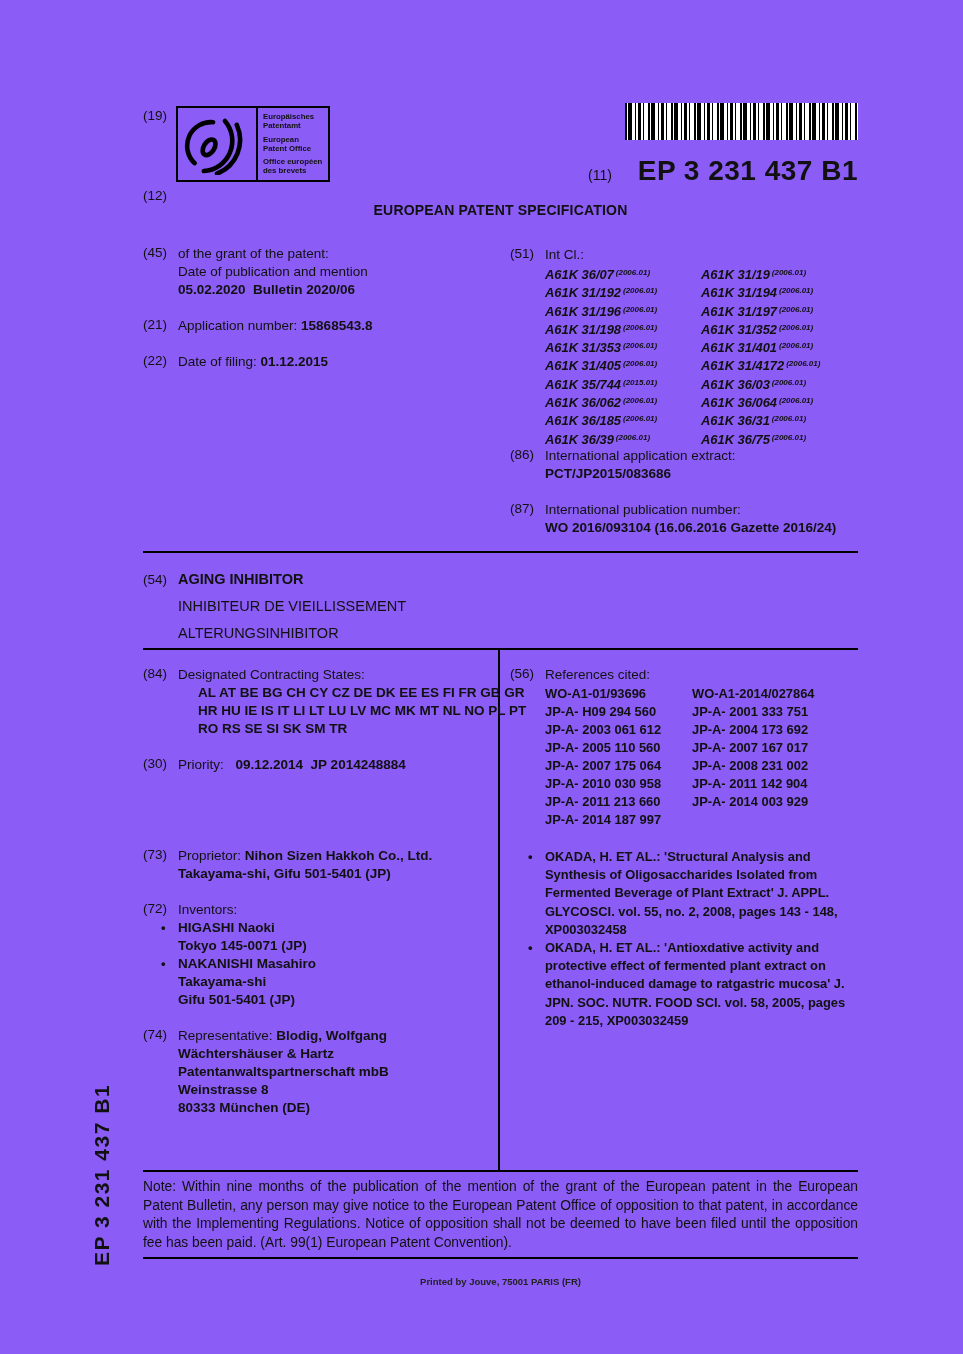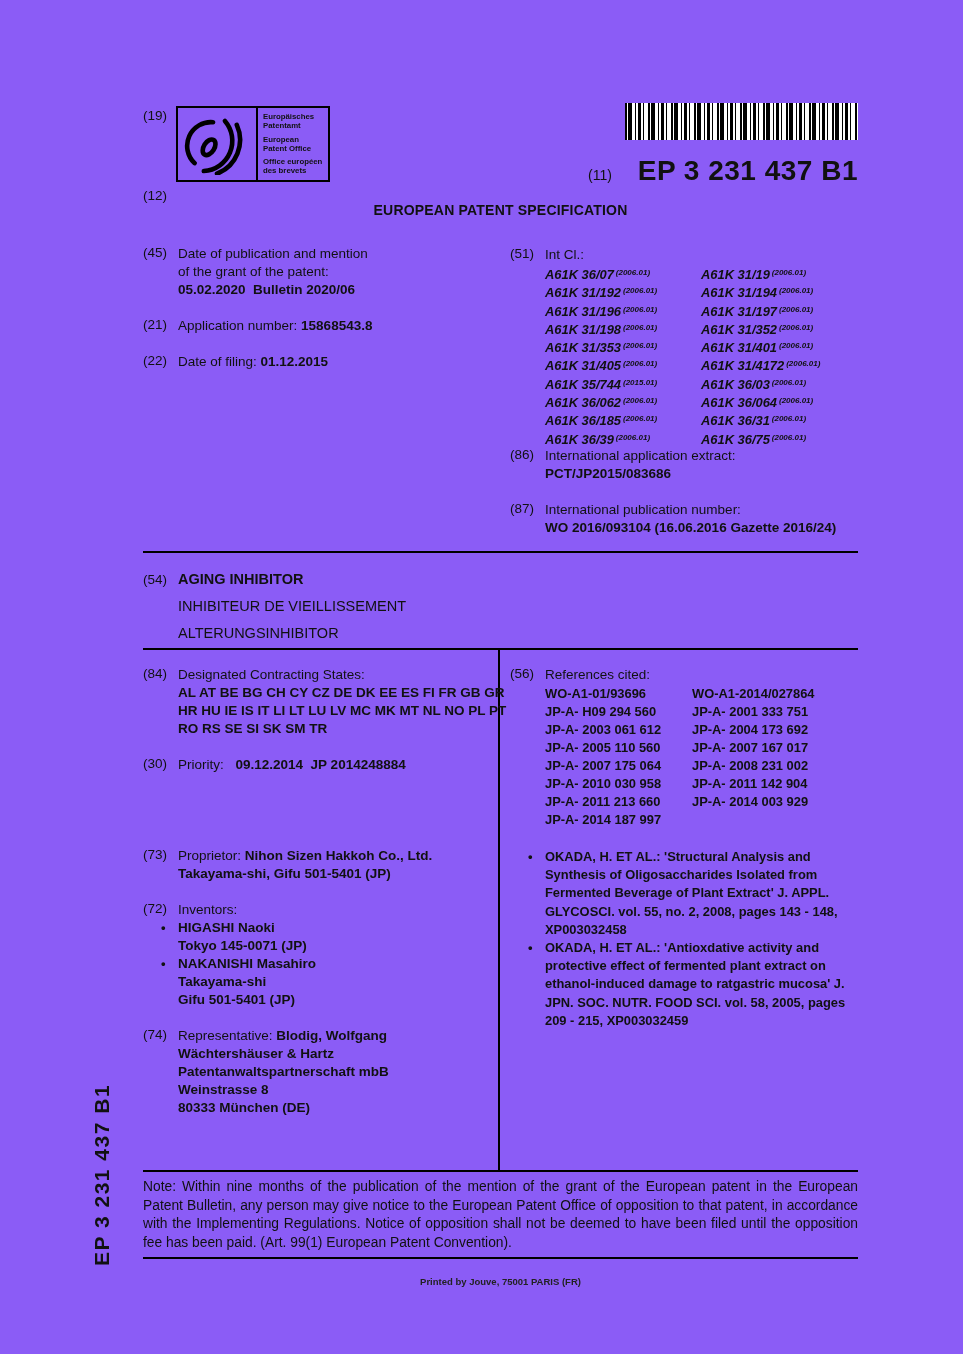--- a/index.html
+++ b/index.html
@@ -89,22 +89,22 @@
 
   <span class="tag" style="left:588px;top:167px;font-size:14px;">(11)</span>
   <div class="pubno">EP 3 231 437 B1</div>
 
   <span class="tag" style="left:143px;top:188px;">(12)</span>
   <div class="doc-type">EUROPEAN PATENT SPECIFICATION</div>
 
   <div class="field w-left" style="left:143px;top:245px;">
     <span class="fcode">(45)</span>
     <div class="fbody">
+      <div>of the grant of the patent:</div>
       <div>Date of publication and mention</div>
-      <div>of the grant of the patent:</div>
       <div class="b pre">05.02.2020  Bulletin 2020/06</div>
     </div>
   </div>
 
   <div class="field w-left" style="left:143px;top:317px;">
     <span class="fcode">(21)</span>
     <div class="fbody">
       <span>Application number:</span>
       <span class="b">15868543.8</span>
     </div>
@@ -180,21 +180,21 @@
     </div>
   </div>
 
   <div class="hrule" style="top:648px;"></div>
   <div class="vrule"></div>
 
   <div class="field w-left" style="left:143px;top:666px;">
     <span class="fcode">(84)</span>
     <div class="fbody">
       <div>Designated Contracting States:</div>
-      <div class="b" style="width:340px;">AL AT BE BG CH CY CZ DE DK EE ES FI FR GB GR HR HU IE IS IT LI LT LU LV MC MK MT NL NO PL PT RO RS SE SI SK SM TR</div>
+      <div class="b" style="width:340px;margin-left:20px;">AL AT BE BG CH CY CZ DE DK EE ES FI FR GB GR HR HU IE IS IT LI LT LU LV MC MK MT NL NO PL PT RO RS SE SI SK SM TR</div>
     </div>
   </div>
 
   <div class="field w-left" style="left:143px;top:756px;">
     <span class="fcode">(30)</span>
     <div class="fbody">
       <span>Priority:</span>
       <span class="b pre" style="margin-left:8px;">09.12.2014  JP 2014248884</span>
     </div>
   </div>

